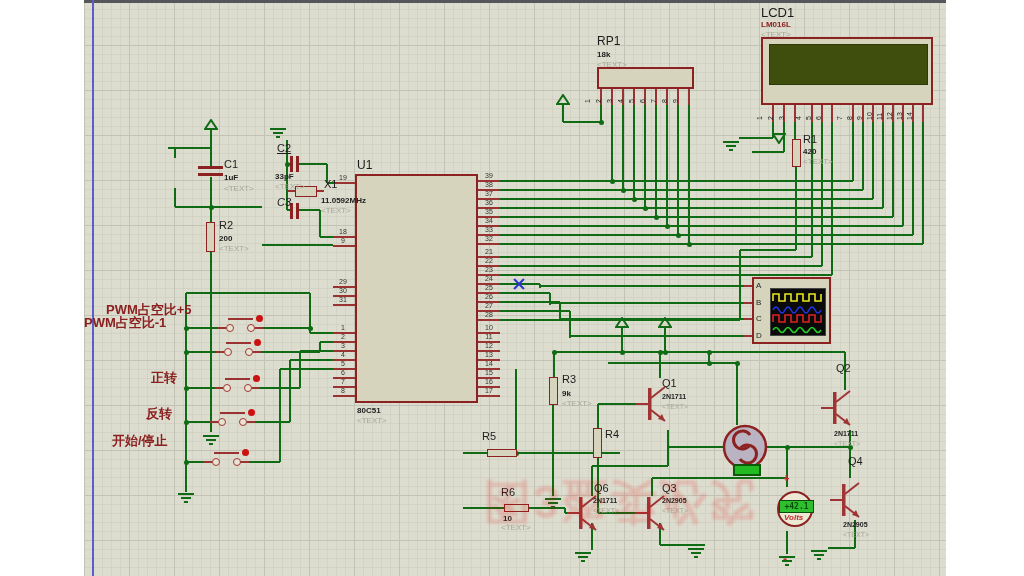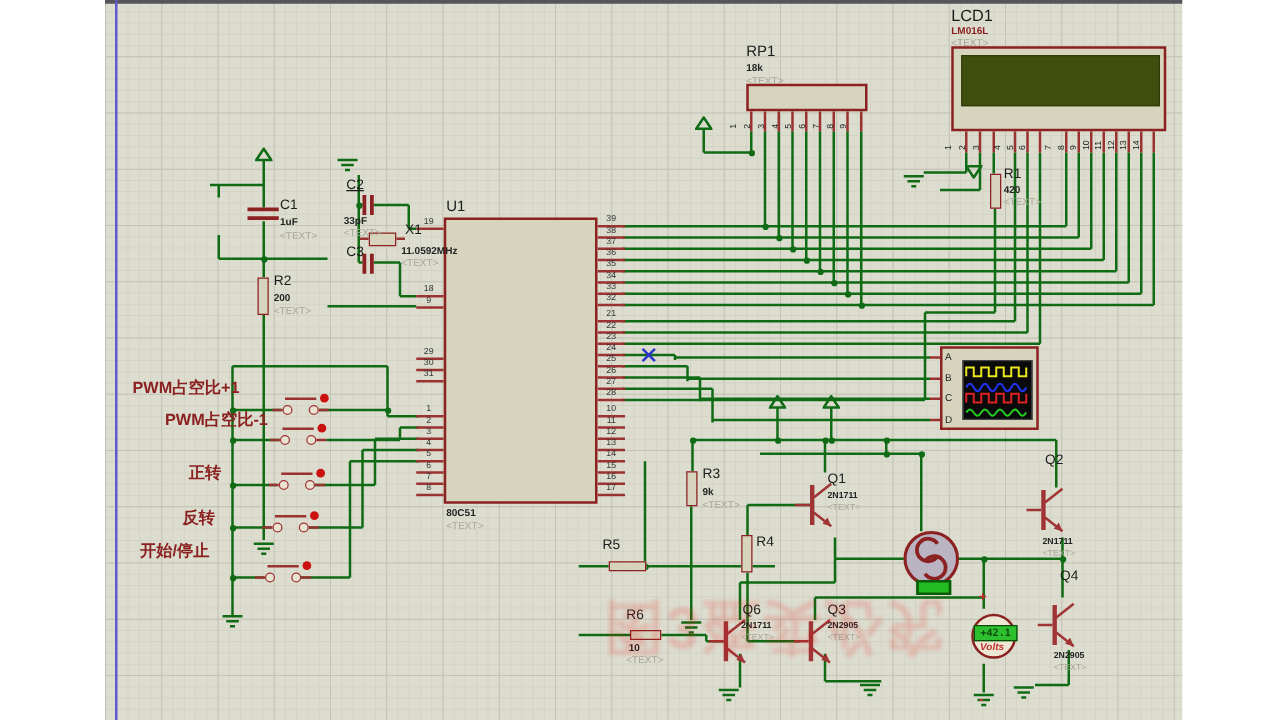--- a/index.html
+++ b/index.html
@@ -580,29 +580,29 @@
   <div class="ph" style="left:224px;top:184px;">&lt;TEXT&gt;</div>
 
   <div class="plate" style="left:290px;top:156px;width:3px;height:16px;"></div>
   <div class="plate" style="left:296px;top:156px;width:3px;height:16px;"></div>
   <div class="ref" style="left:277px;top:142px;text-decoration:underline;">C2</div>
   <div class="val" style="left:275px;top:172px;">33pF</div>
   <div class="ph" style="left:275px;top:182px;">&lt;TEXT&gt;</div>
 
   <div class="plate" style="left:290px;top:203px;width:3px;height:16px;"></div>
   <div class="plate" style="left:296px;top:203px;width:3px;height:16px;"></div>
-  <div class="ref" style="left:277px;top:196px;">C3</div>
+  <div class="ref" style="left:277px;top:196px;font-style:italic;">C3</div>
 
   <div class="rbody" style="left:295px;top:186px;width:22px;height:11px;"></div>
   <div class="ref" style="left:324px;top:178px;">X1</div>
   <div class="val" style="left:321px;top:196px;">11.0592MHz</div>
   <div class="ph" style="left:321px;top:206px;">&lt;TEXT&gt;</div>
 
-  <div class="btnlabel" style="left:106px;top:301px;">PWM占空比+1</div>
-  <div class="btnlabel" style="left:84px;top:327px;margin-left:48px;">PWM占空比-1</div>
+  <div class="btnlabel" style="left:106px;top:301px;">PWM占空比+5</div>
+  <div class="btnlabel" style="left:84px;top:314px;">PWM占空比-1</div>
   <div class="btnlabel" style="left:151px;top:369px;">正转</div>
   <div class="btnlabel" style="left:146px;top:405px;">反转</div>
   <div class="btnlabel" style="left:112px;top:432px;">开始/停止</div>
 
   <div class="ref" style="left:662px;top:377px;">Q1</div>
   <div class="val" style="left:662px;top:393px;font-size:7px;">2N1711</div>
   <div class="ph" style="left:662px;top:403px;font-size:7px;">&lt;TEXT&gt;</div>
 
   <div class="ref" style="left:836px;top:362px;">Q2</div>
   <div class="val" style="left:834px;top:430px;font-size:7px;">2N1711</div>

